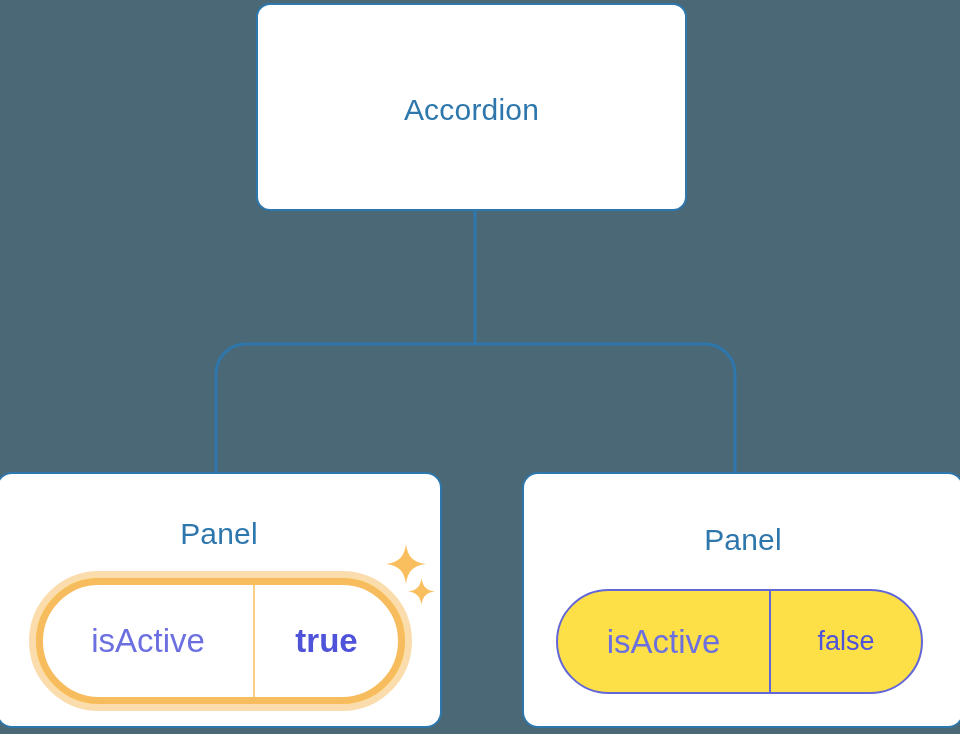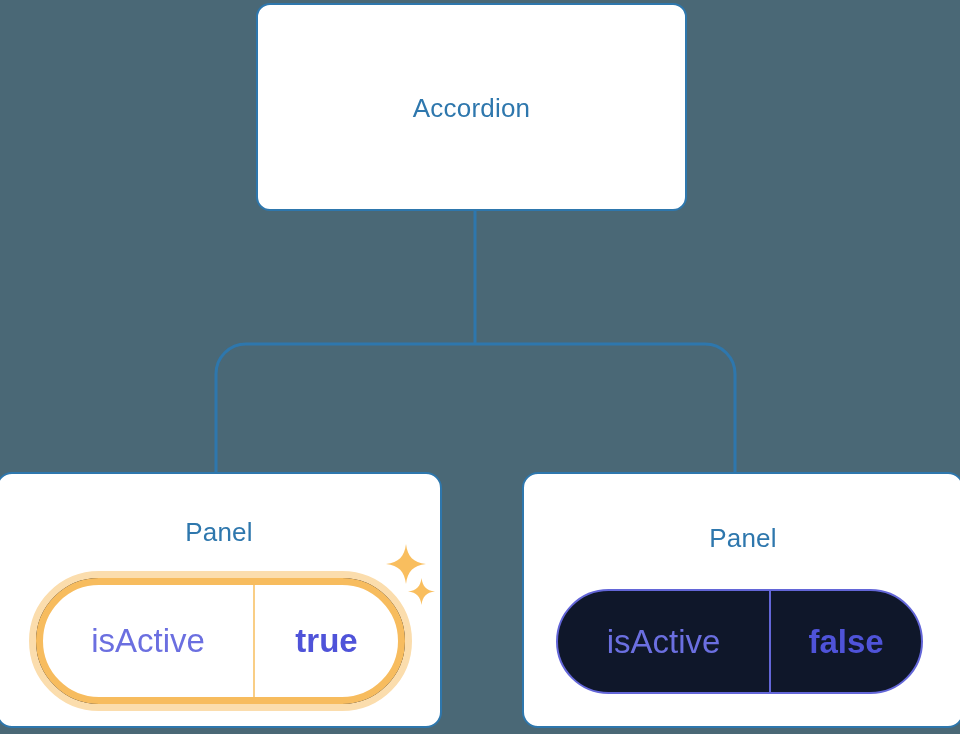--- a/index.html
+++ b/index.html
@@ -38,21 +38,21 @@
     border: 2.5px solid #2E77AD;
     border-radius: 14px;
     box-sizing: border-box;
   }
   .node-title {
     position: absolute;
     left: 0;
     width: 100%;
     text-align: center;
     color: #2E77AD;
-    font-size: 26px;
+    font-size: 30px;
     font-weight: 400;
     letter-spacing: 0.2px;
     line-height: 1;
     white-space: nowrap;
   }
 
   #node-accordion {
     left: 256px;
     top: 3px;
     width: 431px;
@@ -83,21 +83,21 @@
   #node-panel-right .node-title { top: 51px; }
   #node-accordion   .node-title { top: 90px; }
 
   
   .pill {
     position: absolute;
     z-index: 3;
     display: flex;
     align-items: stretch;
     box-sizing: border-box;
-    background: #0f172a;
+    background: #fde047;
   }
   .pill-cell {
     display: flex;
     align-items: center;
     justify-content: center;
     box-sizing: border-box;
     white-space: nowrap;
   }
   .pill-key {
     color: #6B6FE0;
@@ -151,22 +151,22 @@
     border-radius: 53px;
     overflow: hidden;
   }
   #pill-right .pill-key {
     flex: 0 0 213px;
     font-size: 33px;
     border-right: 2px solid #6366D8;
   }
   #pill-right .pill-val {
     flex: 1 1 auto;
-    font-size: 33px;
-    font-weight: 700;
+    font-size: 27px;
+    font-weight: 400;
   }
 
   
   .sparkle {
     position: absolute;
     z-index: 4;
     pointer-events: none;
   }
   #sparkle-big  { left: 386px; top: 544px; width: 40px; height: 40px; }
   #sparkle-small{ left: 408px; top: 578px; width: 27px; height: 27px; }

